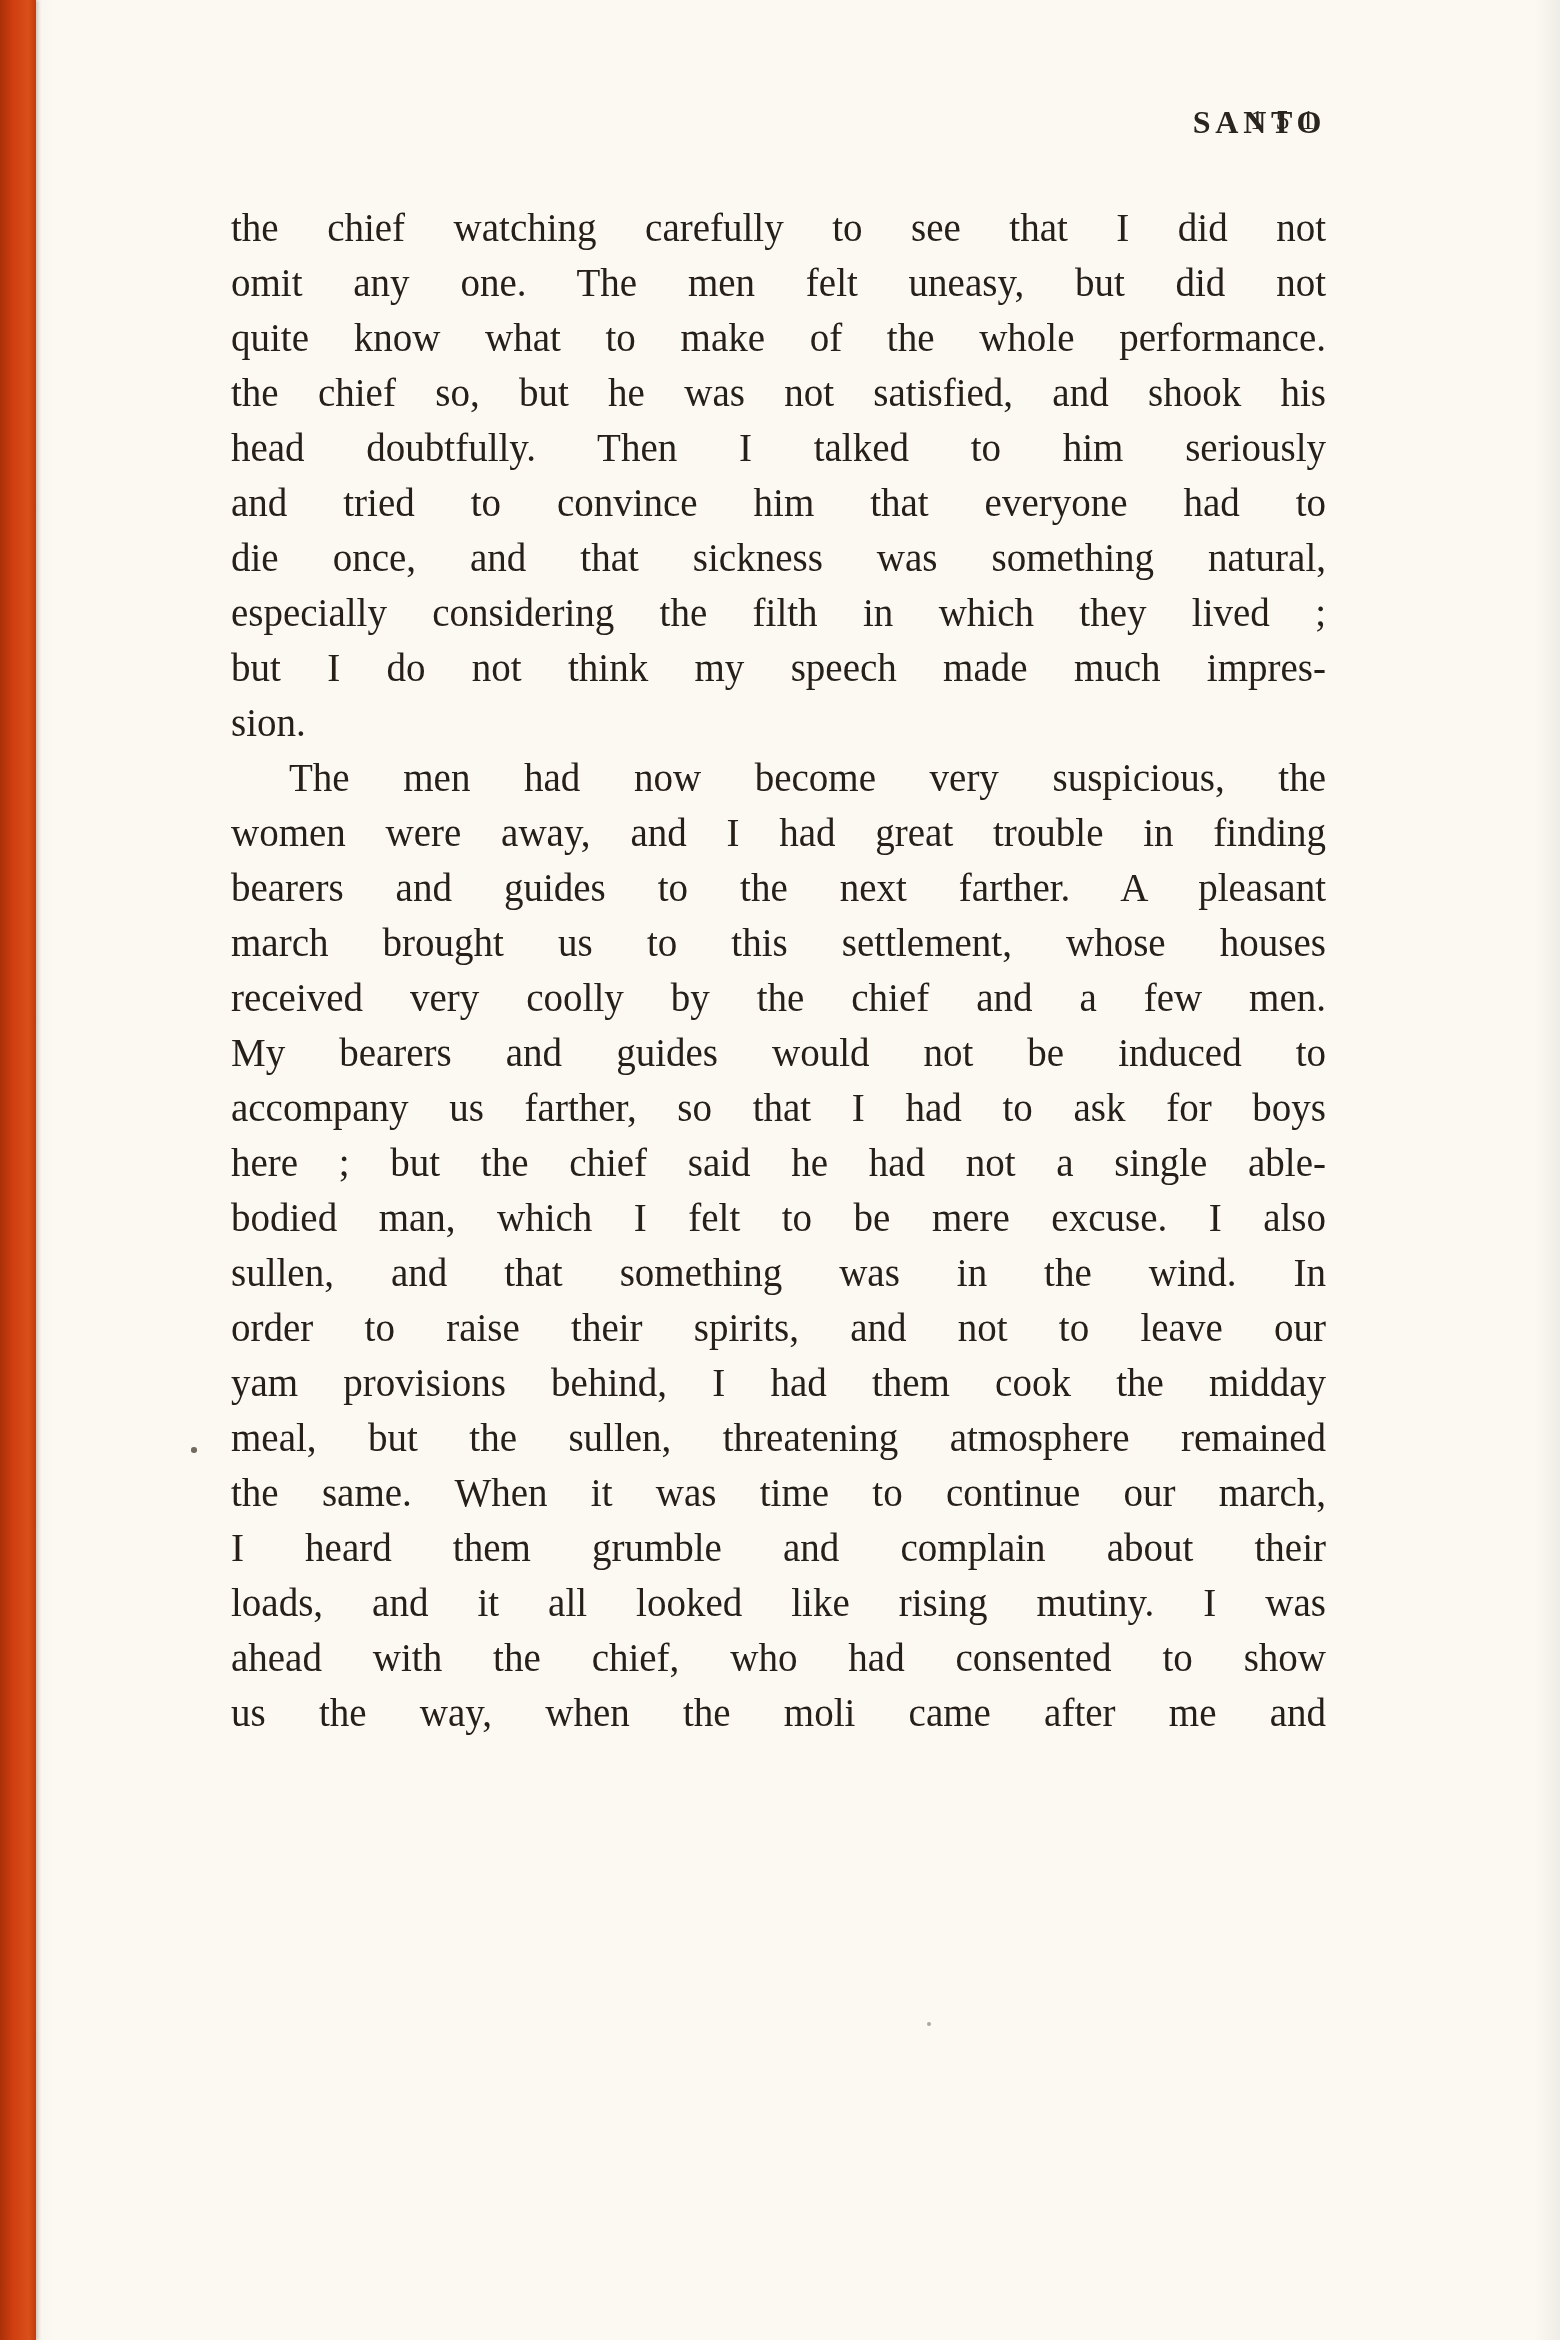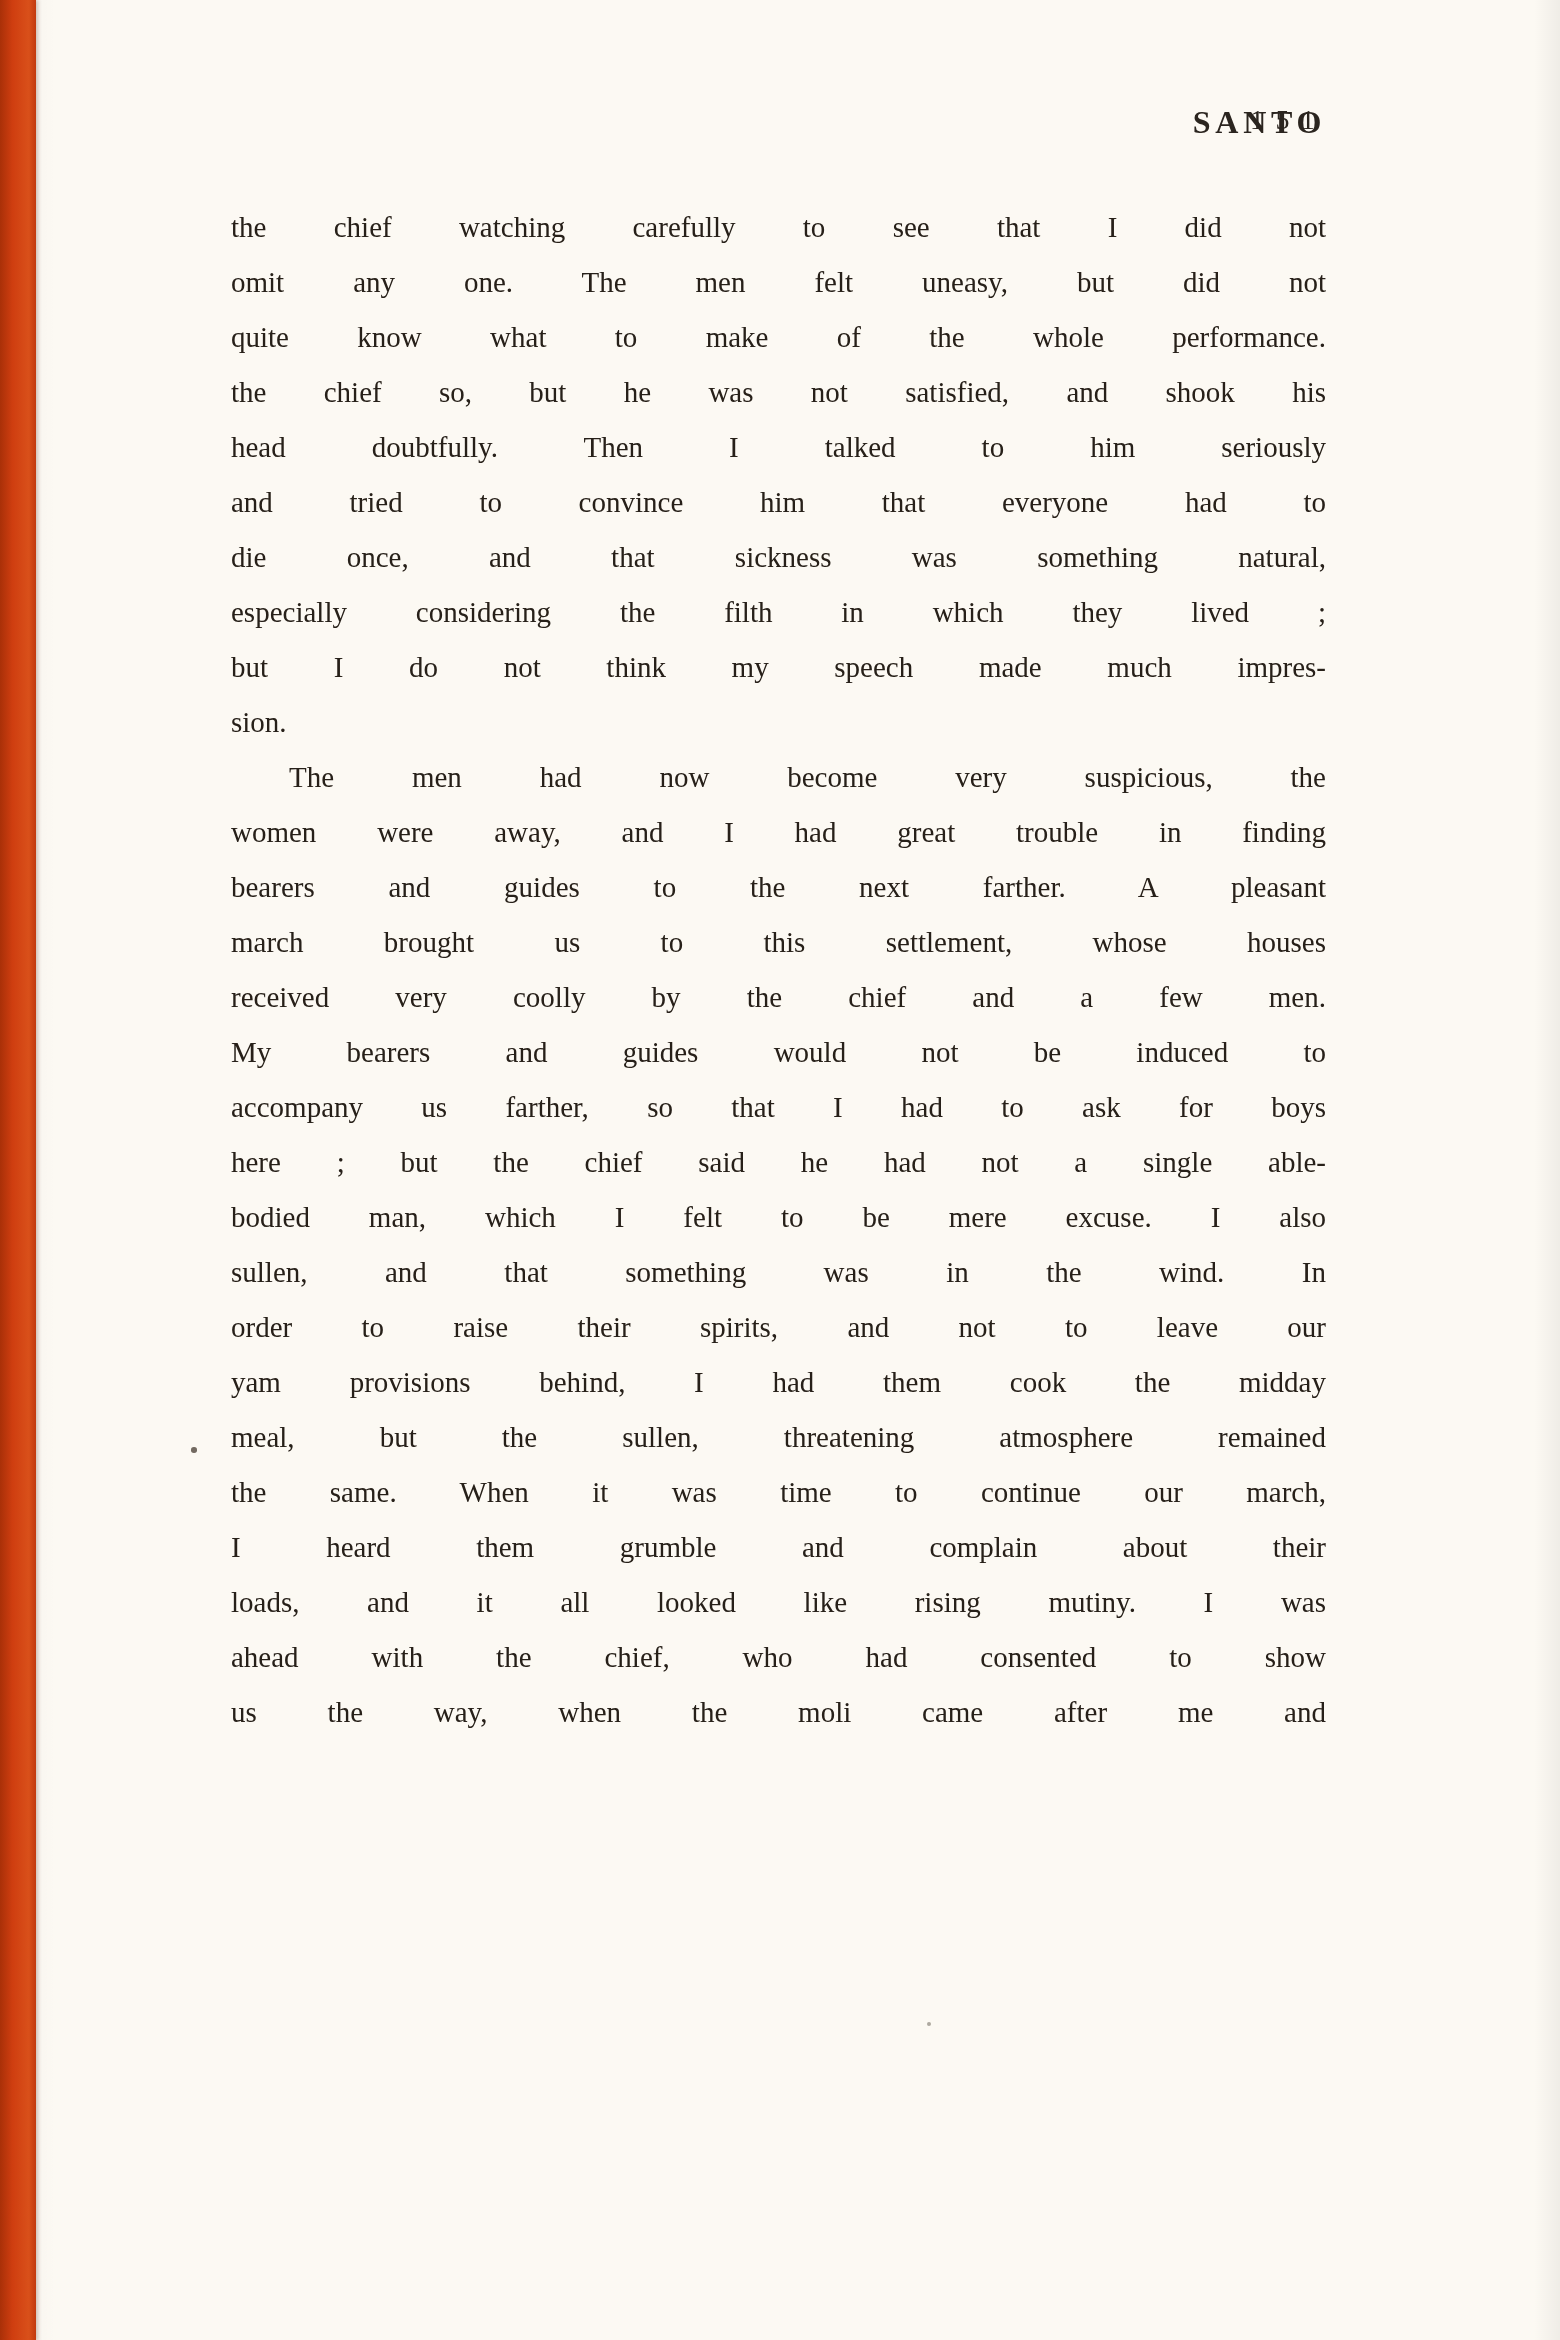--- a/index.html
+++ b/index.html
@@ -52,21 +52,21 @@
     top: 0;
     font-size: 28px;
     letter-spacing: 11.3px;
     color: #2b251f;
   }
   .text-block {
     position: absolute;
     left: 231px;
     width: 1095px;
     top: 200px;
-    font-size: 29px;
+    font-size: 39px;
     line-height: 55px;
     color: #272019;
   }
   .paragraph {
     margin: 0;
   }
   .line {
     text-align: justify;
     -moz-text-align-last: justify;
     text-align-last: justify;

